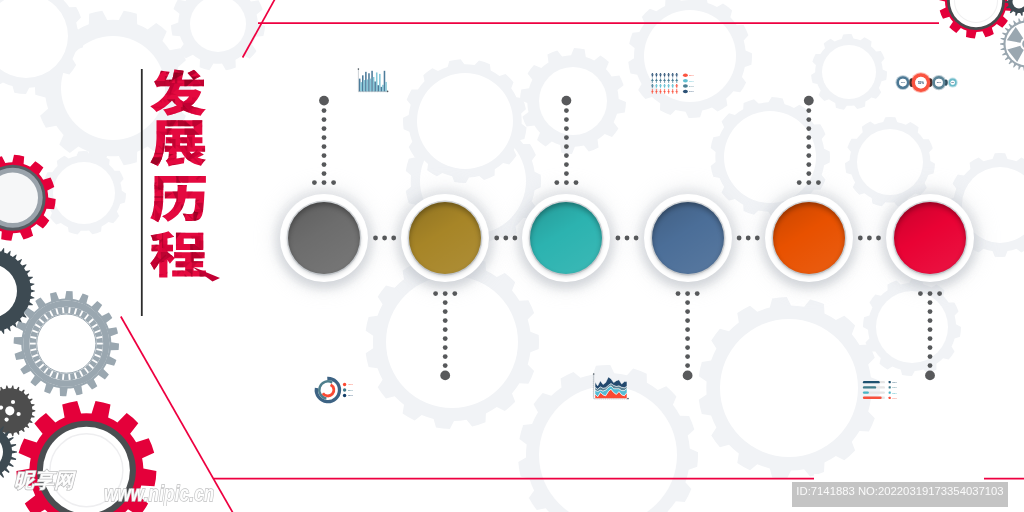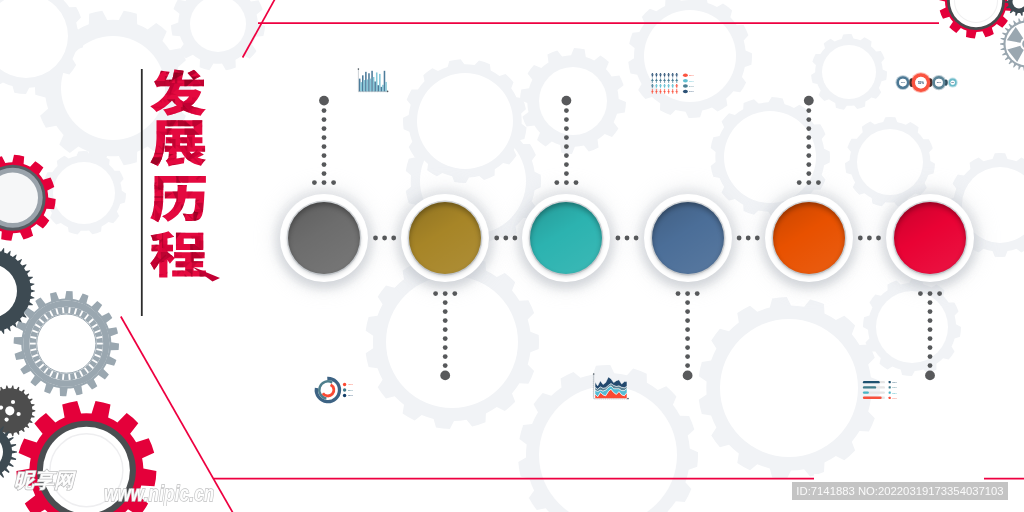--- a/index.html
+++ b/index.html
@@ -15,21 +15,21 @@
   .node i{position:absolute;left:8px;top:8px;width:72px;height:72px;border-radius:50%;display:block;
      box-shadow:0 0 0 1.4px rgba(175,180,186,.55), 0 2px 4px rgba(120,126,132,.45);}
   .node i::after{content:"";position:absolute;left:0;top:0;right:0;bottom:0;border-radius:50%;
      box-shadow:inset 0 3px 5px rgba(0,0,0,.30);
      background:linear-gradient(148deg, rgba(0,0,0,.15) 0%, rgba(0,0,0,0) 44%, rgba(255,255,255,.08) 100%);}
   .wm{position:absolute;font-weight:bold;font-style:italic;color:#fdfdfd;
      -webkit-text-stroke:1.2px #b9babb;paint-order:stroke fill;white-space:nowrap;}
   #wm-brand{left:14px;top:467px;font-size:20px;line-height:27px;letter-spacing:0px;font-family:Liberation Serif, serif;-webkit-text-stroke:1.35px #b8b9ba;}
   #wm-site{left:104px;top:483px;font-size:17px;line-height:17px;letter-spacing:0.2px;transform:scaleY(1.25);transform-origin:left top;font-family:"Liberation Sans",sans-serif;-webkit-text-stroke:1.2px #c0c1c2;}
   #idtag-mask{position:absolute;left:814px;top:474px;width:170px;height:9px;background:#ffffff;}
-  #idtag{position:absolute;left:792px;top:482px;width:216px;height:18px;background:#c4c4c4;color:#fafafa;
+  #idtag{position:absolute;left:792px;top:482px;width:216px;height:25px;background:#c4c4c4;color:#fafafa;
      font-size:11.3px;line-height:18px;text-align:center;letter-spacing:0px;white-space:nowrap;}
 </style>
 </head>
 <body>
 <div id="stage">
 <svg id="bg-gears" viewBox="0 0 1024 512">
 <path d="M180.5,78.6 L190.7,81.3 A78.0,78.0 0 0 1 190.7,94.7 L180.5,97.4 A68.1,68.1 0 0 1 177.9,108.8 L177.9,108.8 L185.9,115.7 A78.0,78.0 0 0 1 180.1,127.8 L169.7,125.8 A68.1,68.1 0 0 1 162.4,134.9 L162.4,134.9 L166.7,144.6 A78.0,78.0 0 0 1 156.2,152.9 L147.7,146.6 A68.1,68.1 0 0 1 137.2,151.7 L137.2,151.7 L136.8,162.3 A78.0,78.0 0 0 1 123.7,165.3 L118.8,155.9 A68.1,68.1 0 0 1 107.2,155.9 L107.2,155.9 L102.3,165.3 A78.0,78.0 0 0 1 89.2,162.3 L88.8,151.7 A68.1,68.1 0 0 1 78.3,146.6 L78.3,146.6 L69.8,152.9 A78.0,78.0 0 0 1 59.3,144.6 L63.6,134.9 A68.1,68.1 0 0 1 56.3,125.8 L56.3,125.8 L45.9,127.8 A78.0,78.0 0 0 1 40.1,115.7 L48.1,108.8 A68.1,68.1 0 0 1 45.5,97.4 L45.5,97.4 L35.3,94.7 A78.0,78.0 0 0 1 35.3,81.3 L45.5,78.6 A68.1,68.1 0 0 1 48.1,67.2 L48.1,67.2 L40.1,60.3 A78.0,78.0 0 0 1 45.9,48.2 L56.3,50.2 A68.1,68.1 0 0 1 63.6,41.1 L63.6,41.1 L59.3,31.4 A78.0,78.0 0 0 1 69.8,23.1 L78.3,29.4 A68.1,68.1 0 0 1 88.8,24.3 L88.8,24.3 L89.2,13.7 A78.0,78.0 0 0 1 102.3,10.7 L107.2,20.1 A68.1,68.1 0 0 1 118.8,20.1 L118.8,20.1 L123.7,10.7 A78.0,78.0 0 0 1 136.8,13.7 L137.2,24.3 A68.1,68.1 0 0 1 147.7,29.4 L147.7,29.4 L156.2,23.1 A78.0,78.0 0 0 1 166.7,31.4 L162.4,41.1 A68.1,68.1 0 0 1 169.7,50.2 L169.7,50.2 L180.1,48.2 A78.0,78.0 0 0 1 185.9,60.3 L177.9,67.2 A68.1,68.1 0 0 1 180.5,78.6 Z" fill="#f1f3f6"></path>
       <circle cx="113" cy="88" r="52" fill="#fff"></circle>
 <path d="M121.8,190.8 L126.0,193.4 A42.0,42.0 0 0 1 124.9,202.6 L120.2,204.1 A37.8,37.8 0 0 1 116.9,211.6 L116.9,211.6 L119.1,216.1 A42.0,42.0 0 0 1 113.2,223.2 L108.4,221.9 A37.8,37.8 0 0 1 101.6,226.5 L101.6,226.5 L101.1,231.4 A42.0,42.0 0 0 1 92.3,234.2 L89.0,230.5 A37.8,37.8 0 0 1 80.8,230.7 L80.8,230.7 L77.6,234.5 A42.0,42.0 0 0 1 68.7,232.1 L67.9,227.2 A37.8,37.8 0 0 1 60.9,222.9 L60.9,222.9 L56.2,224.5 A42.0,42.0 0 0 1 50.0,217.6 L52.0,213.1 A37.8,37.8 0 0 1 48.4,205.7 L48.4,205.7 L43.6,204.4 A42.0,42.0 0 0 1 42.1,195.3 L46.2,192.6 A37.8,37.8 0 0 1 47.2,184.4 L47.2,184.4 L43.8,180.8 A42.0,42.0 0 0 1 47.5,172.3 L52.4,172.2 A37.8,37.8 0 0 1 57.6,165.9 L57.6,165.9 L56.8,161.0 A42.0,42.0 0 0 1 64.4,155.8 L68.7,158.4 A37.8,37.8 0 0 1 76.5,155.9 L76.5,155.9 L78.4,151.4 A42.0,42.0 0 0 1 87.6,151.2 L89.8,155.6 A37.8,37.8 0 0 1 97.7,157.8 L97.7,157.8 L101.8,155.0 A42.0,42.0 0 0 1 109.7,159.8 L109.1,164.7 A37.8,37.8 0 0 1 114.6,170.8 L114.6,170.8 L119.6,170.7 A42.0,42.0 0 0 1 123.6,178.9 L120.4,182.8 A37.8,37.8 0 0 1 121.8,190.8 Z" fill="#f1f3f6"></path>
       <circle cx="84" cy="193" r="31" fill="#fff"></circle>

